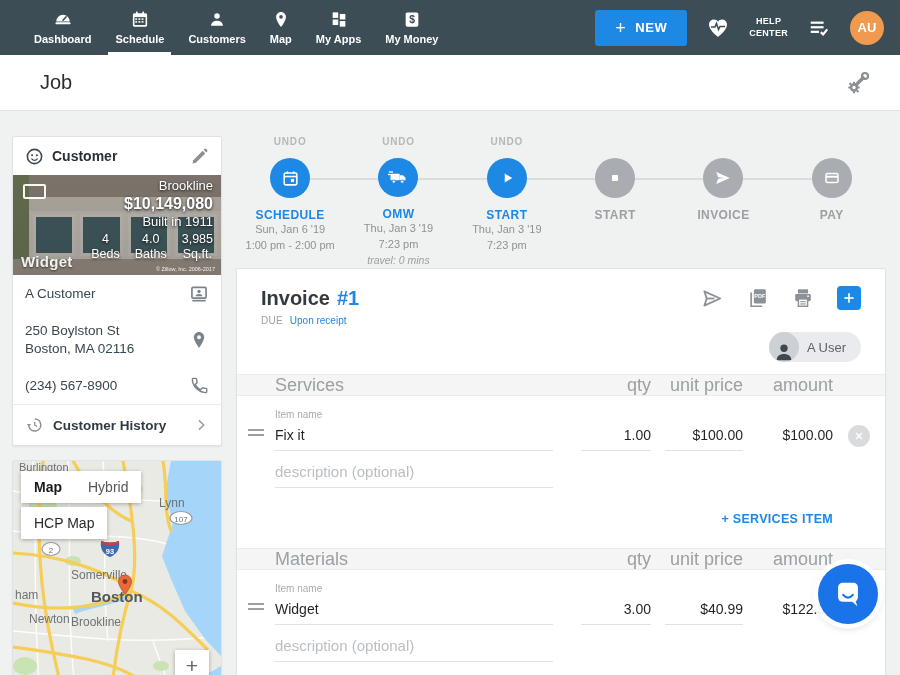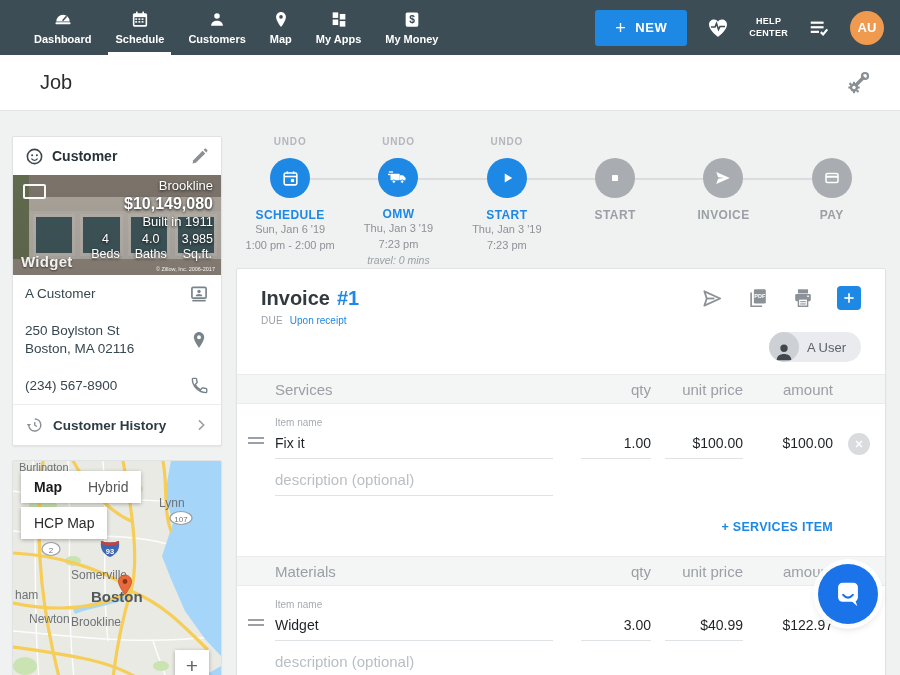--- a/index.html
+++ b/index.html
@@ -96,21 +96,21 @@
   .plus-btn { width:24px; height:24px; background:#1e88e5; border:none; border-radius:4px; display:flex; align-items:center; justify-content:center; cursor:pointer; }
   .due-row { margin-top:5px; font-size:10px; }
   .due-label { color:#9aa0a6; letter-spacing:.3px; }
   .due-value { color:#1e88e5; margin-left:4px; cursor:pointer; }
   .assignee-row { display:flex; justify-content:flex-end; padding:6px 24px 12px; }
   .chip { display:flex; align-items:center; background:#e9ebee; border-radius:16px; height:30px; padding-right:15px; gap:8px; cursor:pointer; }
   .chip-avatar { width:30px; height:30px; border-radius:50%; background:#cdd1d5; display:flex; align-items:flex-end; justify-content:center; overflow:hidden; }
   .chip-label { font-size:13px; color:#5c6369; }
 
   .grid6 { display:grid; grid-template-columns:38px 1fr 84px 92px 90px 52px; }
-  .band { align-items:center; background:#f4f5f5; border-top:1px solid #ececec; border-bottom:1px solid #ececec; height:30px; font-size:15px; color:#9aa0a5; }
+  .band { align-items:center; background:#f4f5f5; border-top:1px solid #ececec; border-bottom:1px solid #ececec; height:22px; font-size:18px; color:#9aa0a5; }
   .band .sec-name { grid-column:2; }
   .band .colh { text-align:right; }
   .item-row { align-items:end; padding-top:13px; }
   .handle { align-self:end; margin:0 auto 12px; width:16px; cursor:grab; }
   .handle i { display:block; height:2px; background:#9aa0a6; margin:3px 0; }
   .name-cell { display:flex; flex-direction:column; padding-right:14px; }
   .float-label { font-size:10px; color:#a7acb0; margin-bottom:7px; }
   input.line { border:none; border-bottom:1px solid #e0e3e5; font-size:14px; color:#1f2326; padding:0 0 7px; background:transparent; outline:none; font-family:inherit; width:100%; }
   input.line::placeholder { color:#babfc3; }
   .num-cell { padding-left:14px; }

